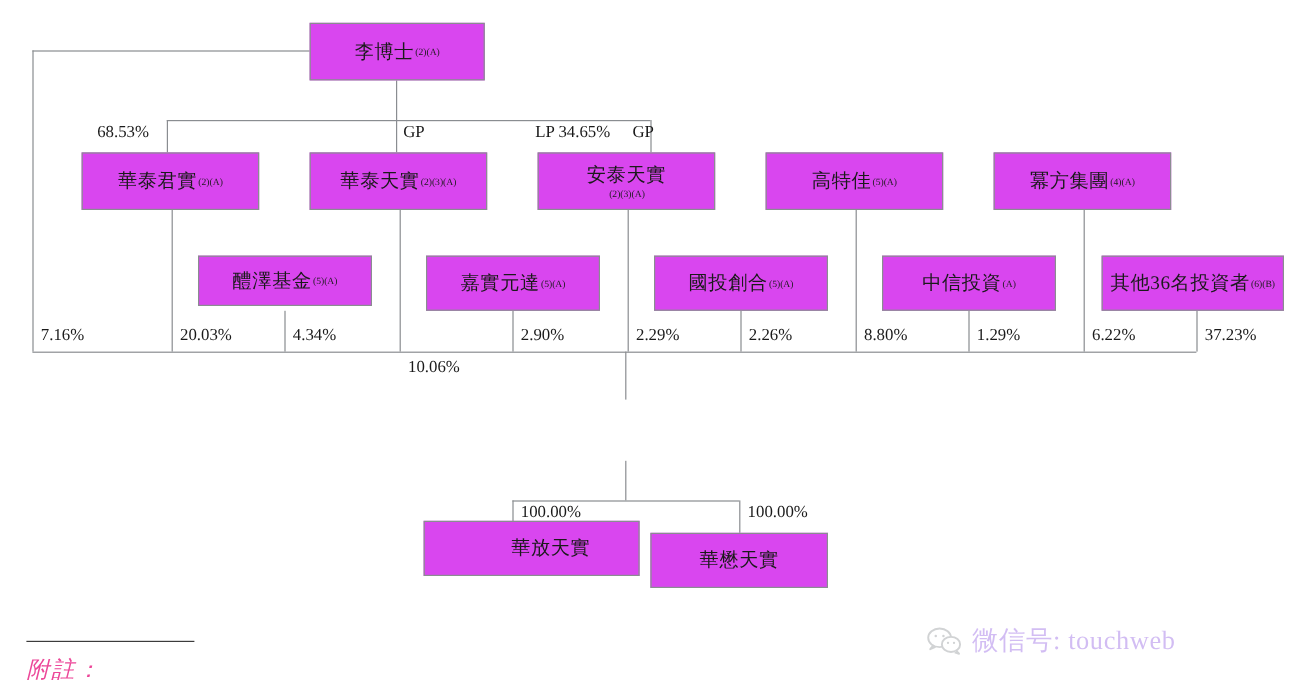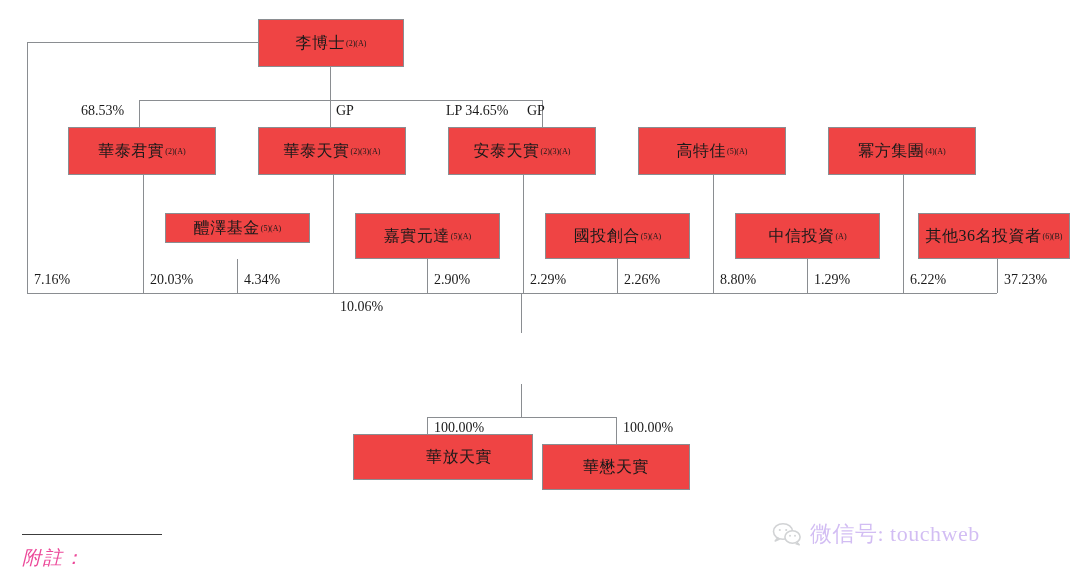--- a/index.html
+++ b/index.html
@@ -17,21 +17,21 @@
     height: 576px;
     background: #ffffff;
     overflow: hidden;
   }
 
   
   .node {
     position: absolute;
     box-sizing: border-box;
     border: 1px solid #8a8d91;
-    background: #ef4444;
+    background: #d946ef;
     display: flex;
     align-items: center;
     justify-content: center;
     font-size: 16px;
     letter-spacing: 0.5px;
     white-space: nowrap;
     z-index: 3;
     text-align: right;
   }
   .node .sup {
@@ -135,36 +135,36 @@
   <div class="node" style="left:68px; top:127px; width:148px; height:48px;">
     <span>華泰君實</span>
       <span class="sup">(2)(A)</span>
   </div>
 
   <div class="node" style="left:258px; top:127px; width:148px; height:48px;">
     <span>華泰天實</span>
       <span class="sup">(2)(3)(A)</span>
   </div>
 
-  <div class="node" style="left:448px; top:127px; width:148px; height:48px;">
+  <div class="node" style="left:448px; top:127px; width:148px; height:48px;flex-direction:column;">
     <span>安泰天實</span>
       <span class="sup">(2)(3)(A)</span>
   </div>
 
   <div class="node" style="left:638px; top:127px; width:148px; height:48px;">
     <span>高特佳</span>
       <span class="sup">(5)(A)</span>
   </div>
 
   <div class="node" style="left:828px; top:127px; width:148px; height:48px;">
     <span>冪方集團</span>
       <span class="sup">(4)(A)</span>
   </div>
 
-  <div class="node" style="left:165px; top:213px; width:145px; height:30px;">
+  <div class="node" style="left:165px; top:213px; width:145px; height:42px;">
     <span>醴澤基金</span>
       <span class="sup">(5)(A)</span>
   </div>
 
   <div class="node" style="left:355px; top:213px; width:145px; height:46px;">
     <span>嘉實元達</span>
       <span class="sup">(5)(A)</span>
   </div>
 
   <div class="node" style="left:545px; top:213px; width:145px; height:46px;">

